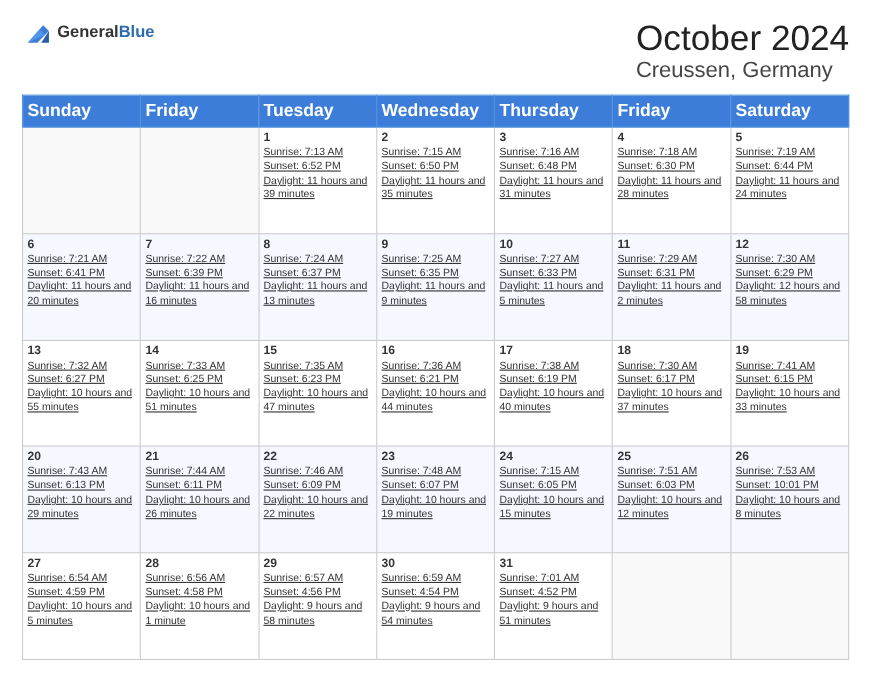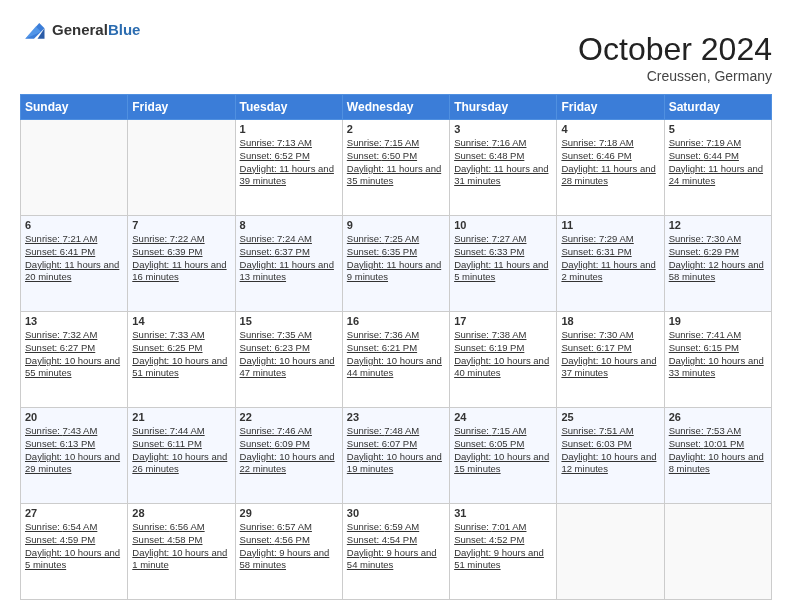--- a/index.html
+++ b/index.html
@@ -33,43 +33,42 @@
       font-weight: bold;
       line-height: 1.1;
     }
     .logo-text .general { color: #333; }
     .logo-text .blue { color: #2b6cb0; }
     .logo-icon {
       width: 28px;
       height: 28px;
     }
     .title-block {
-      text-align: right;
-      margin-top: 15px;
+      text-align: left;
     }
     .month-title {
       font-size: 32px;
       color: #222;
       font-weight: normal;
     }
     .subtitle {
-      font-size: 14px;
+      font-size: 20px;
       color: #444;
     }
     .calendar {
       flex: 1;
       border: 1px solid #ccc;
       border-collapse: collapse;
       width: 100%;
       table-layout: fixed;
     }
     .calendar th {
       background: #3b7dd8;
       color: #fff;
-      font-size: 12px;
+      font-size: 16px;
       font-weight: bold;
       padding: 5px 4px;
       text-align: left;
       border: 1px solid #5090e0;
     }
     .calendar td {
       border: 1px solid #ccc;
       vertical-align: top;
       padding: 3px 4px;
       font-size: 10px;
@@ -156,21 +155,21 @@
         <div class="day-info">
           <span>Sunrise: </span><span>7:16 AM</span><br>
           <span>Sunset: </span><span>6:48 PM</span><br>
           <span>Daylight: 11 hours and 31 minutes</span>
         </div>
       </td>
           <td>
         <span class="day-number">4</span>
         <div class="day-info">
           <span>Sunrise: </span><span>7:18 AM</span><br>
-          <span>Sunset: </span><span>6:46 PM</span><br>
+          <span>Sunset: </span><span>6:30 PM</span><br>
           <span>Daylight: 11 hours and 28 minutes</span>
         </div>
       </td>
           <td>
         <span class="day-number">5</span>
         <div class="day-info">
           <span>Sunrise: </span><span>7:19 AM</span><br>
           <span>Sunset: </span><span>6:44 PM</span><br>
           <span>Daylight: 11 hours and 24 minutes</span>
         </div>

